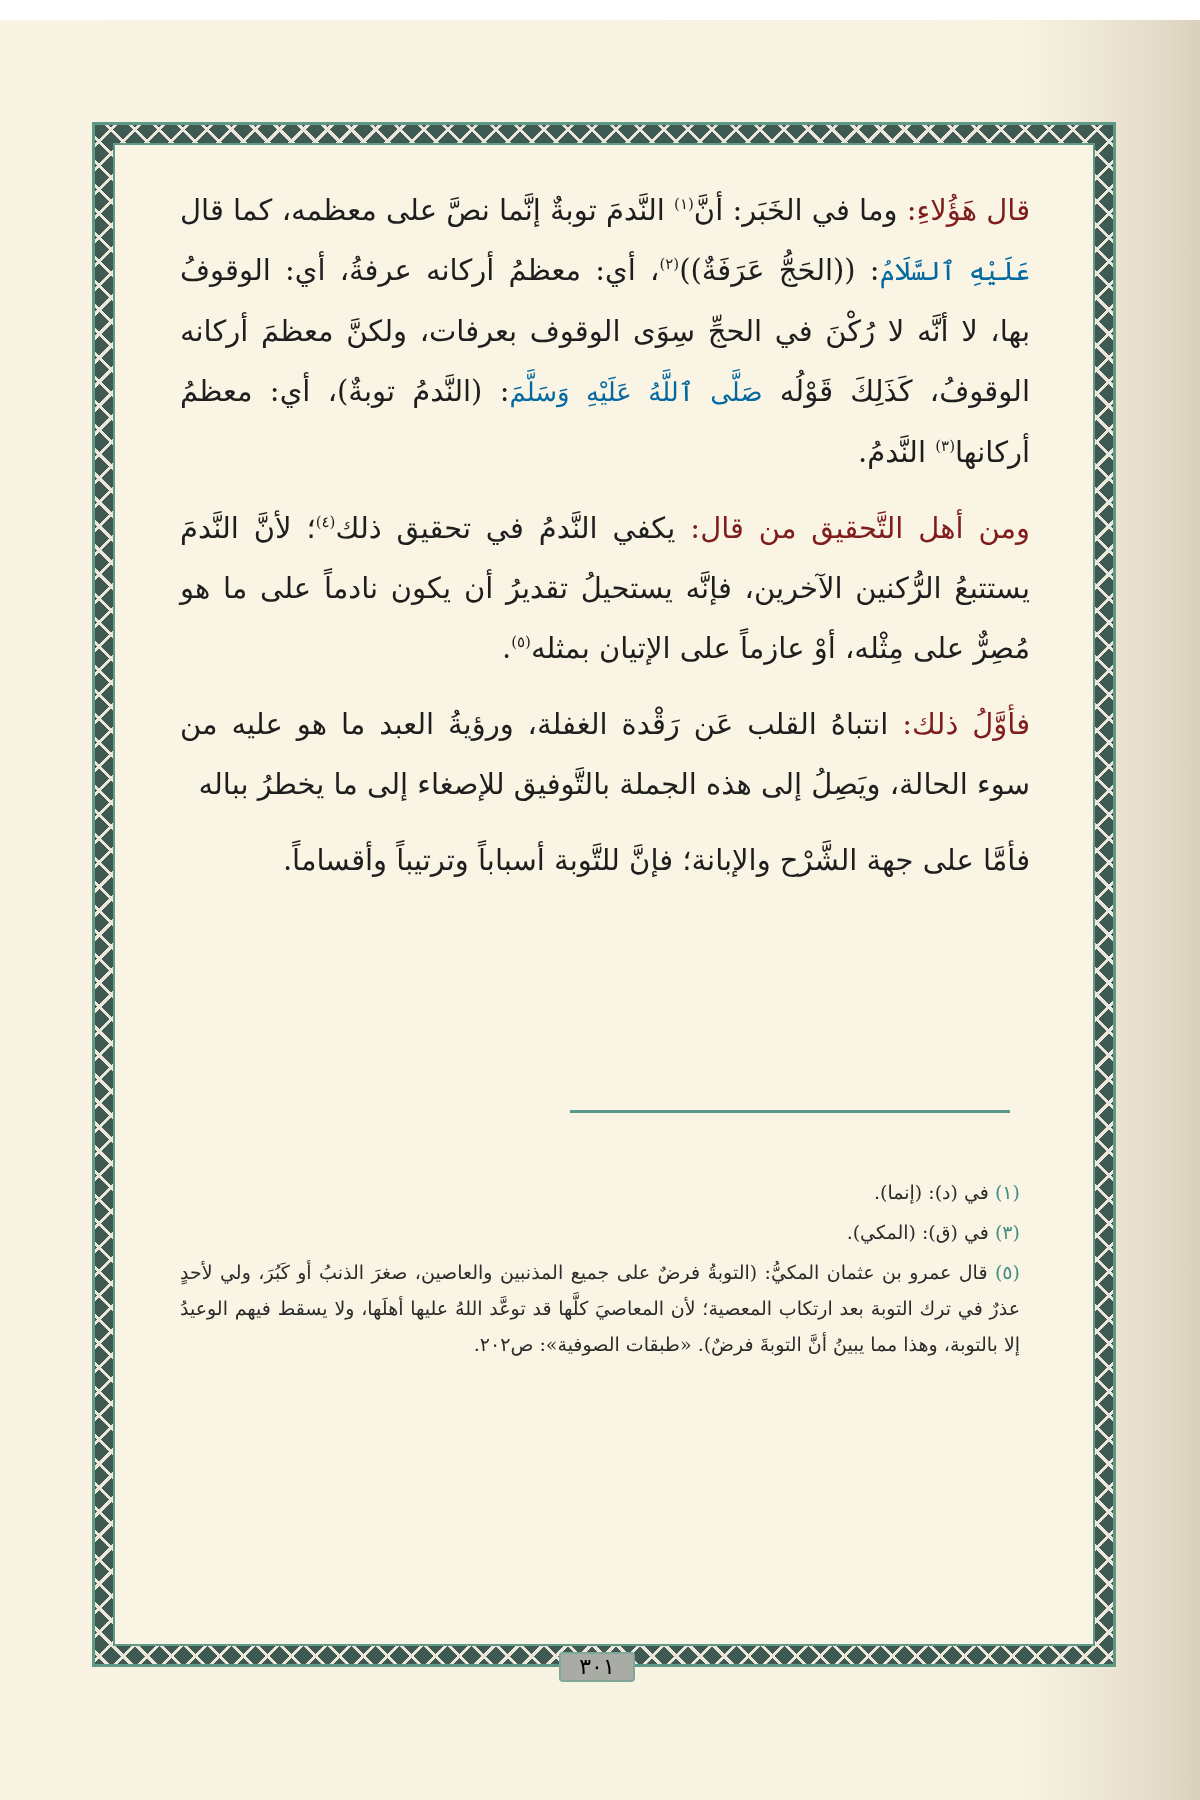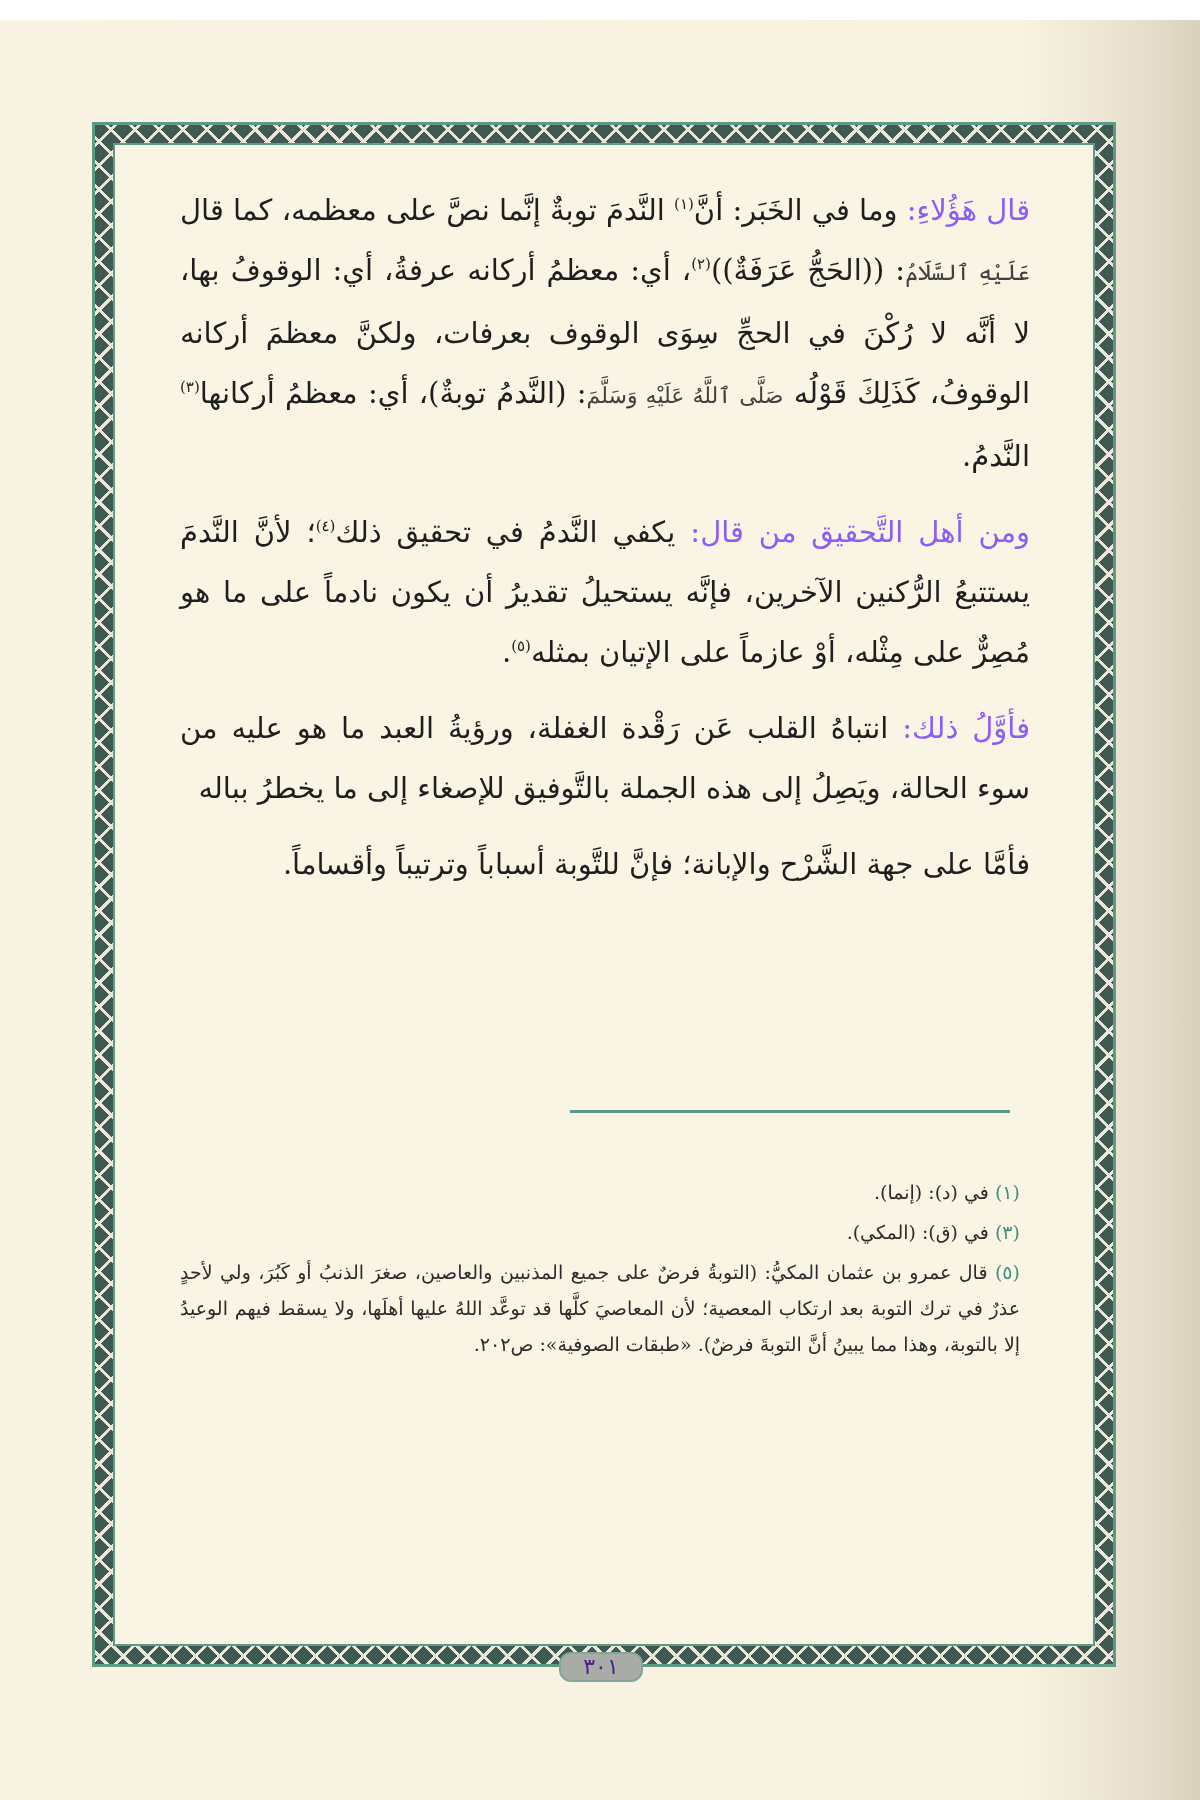--- a/index.html
+++ b/index.html
@@ -38,44 +38,44 @@
     .text-area {
       position: absolute; left: 180px; top: 180px; width: 850px;
       direction: rtl; text-align: justify;
       color: #1e1e1e;
     }
     .para {
       font-size: 29px; line-height: 60px;
       text-align: justify; text-align-last: right;
       margin-bottom: 16px;
     }
-    .hl { color: #8b5cf6; }
-    .honor { color: #404040; font-size: 22px; }
+    .hl { color: #7f1d1d; }
+    .honor { color: #0369a1; font-size: 26px; }
     sup.fn { font-size: 15px; vertical-align: super; line-height: 0; }
 
     .footnote-rule {
       position: absolute; left: 570px; top: 1110px; width: 440px; height: 3px;
       background: #5a9a8a;
     }
     .footnotes {
       position: absolute; left: 180px; top: 1130px; width: 840px;
       direction: rtl; color: #2a2a2a; margin-top: 44px;
     }
     .fn-item {
       font-size: 19px; line-height: 36px;
       text-align: justify; text-align-last: right;
       margin-bottom: 4px;
     }
     .fn-item .num { color: #3e8d80; }
     .fn-item .cont { display: block; padding-right: 30px; }
 
     .page-number-box {
-      position: absolute; left: 559px; top: 1652px; width: 84px; height: 30px;
-      background: #a9aca4; border: 2px solid #7fa89b; border-radius: 12px;
-      color: #4c1d95; font-size: 22px; line-height: 26px; text-align: center;
+      position: absolute; left: 559px; top: 1652px; width: 76px; height: 30px;
+      background: #a9aca4; border: 2px solid #7fa89b; border-radius: 4px;
+      color: #000000; font-size: 22px; line-height: 26px; text-align: center;
       direction: rtl;
     }
   </style>
 </head>
 <body>
 
 <div class="top-strip"></div>
 <div class="page"></div>
 
 <div class="frame">

